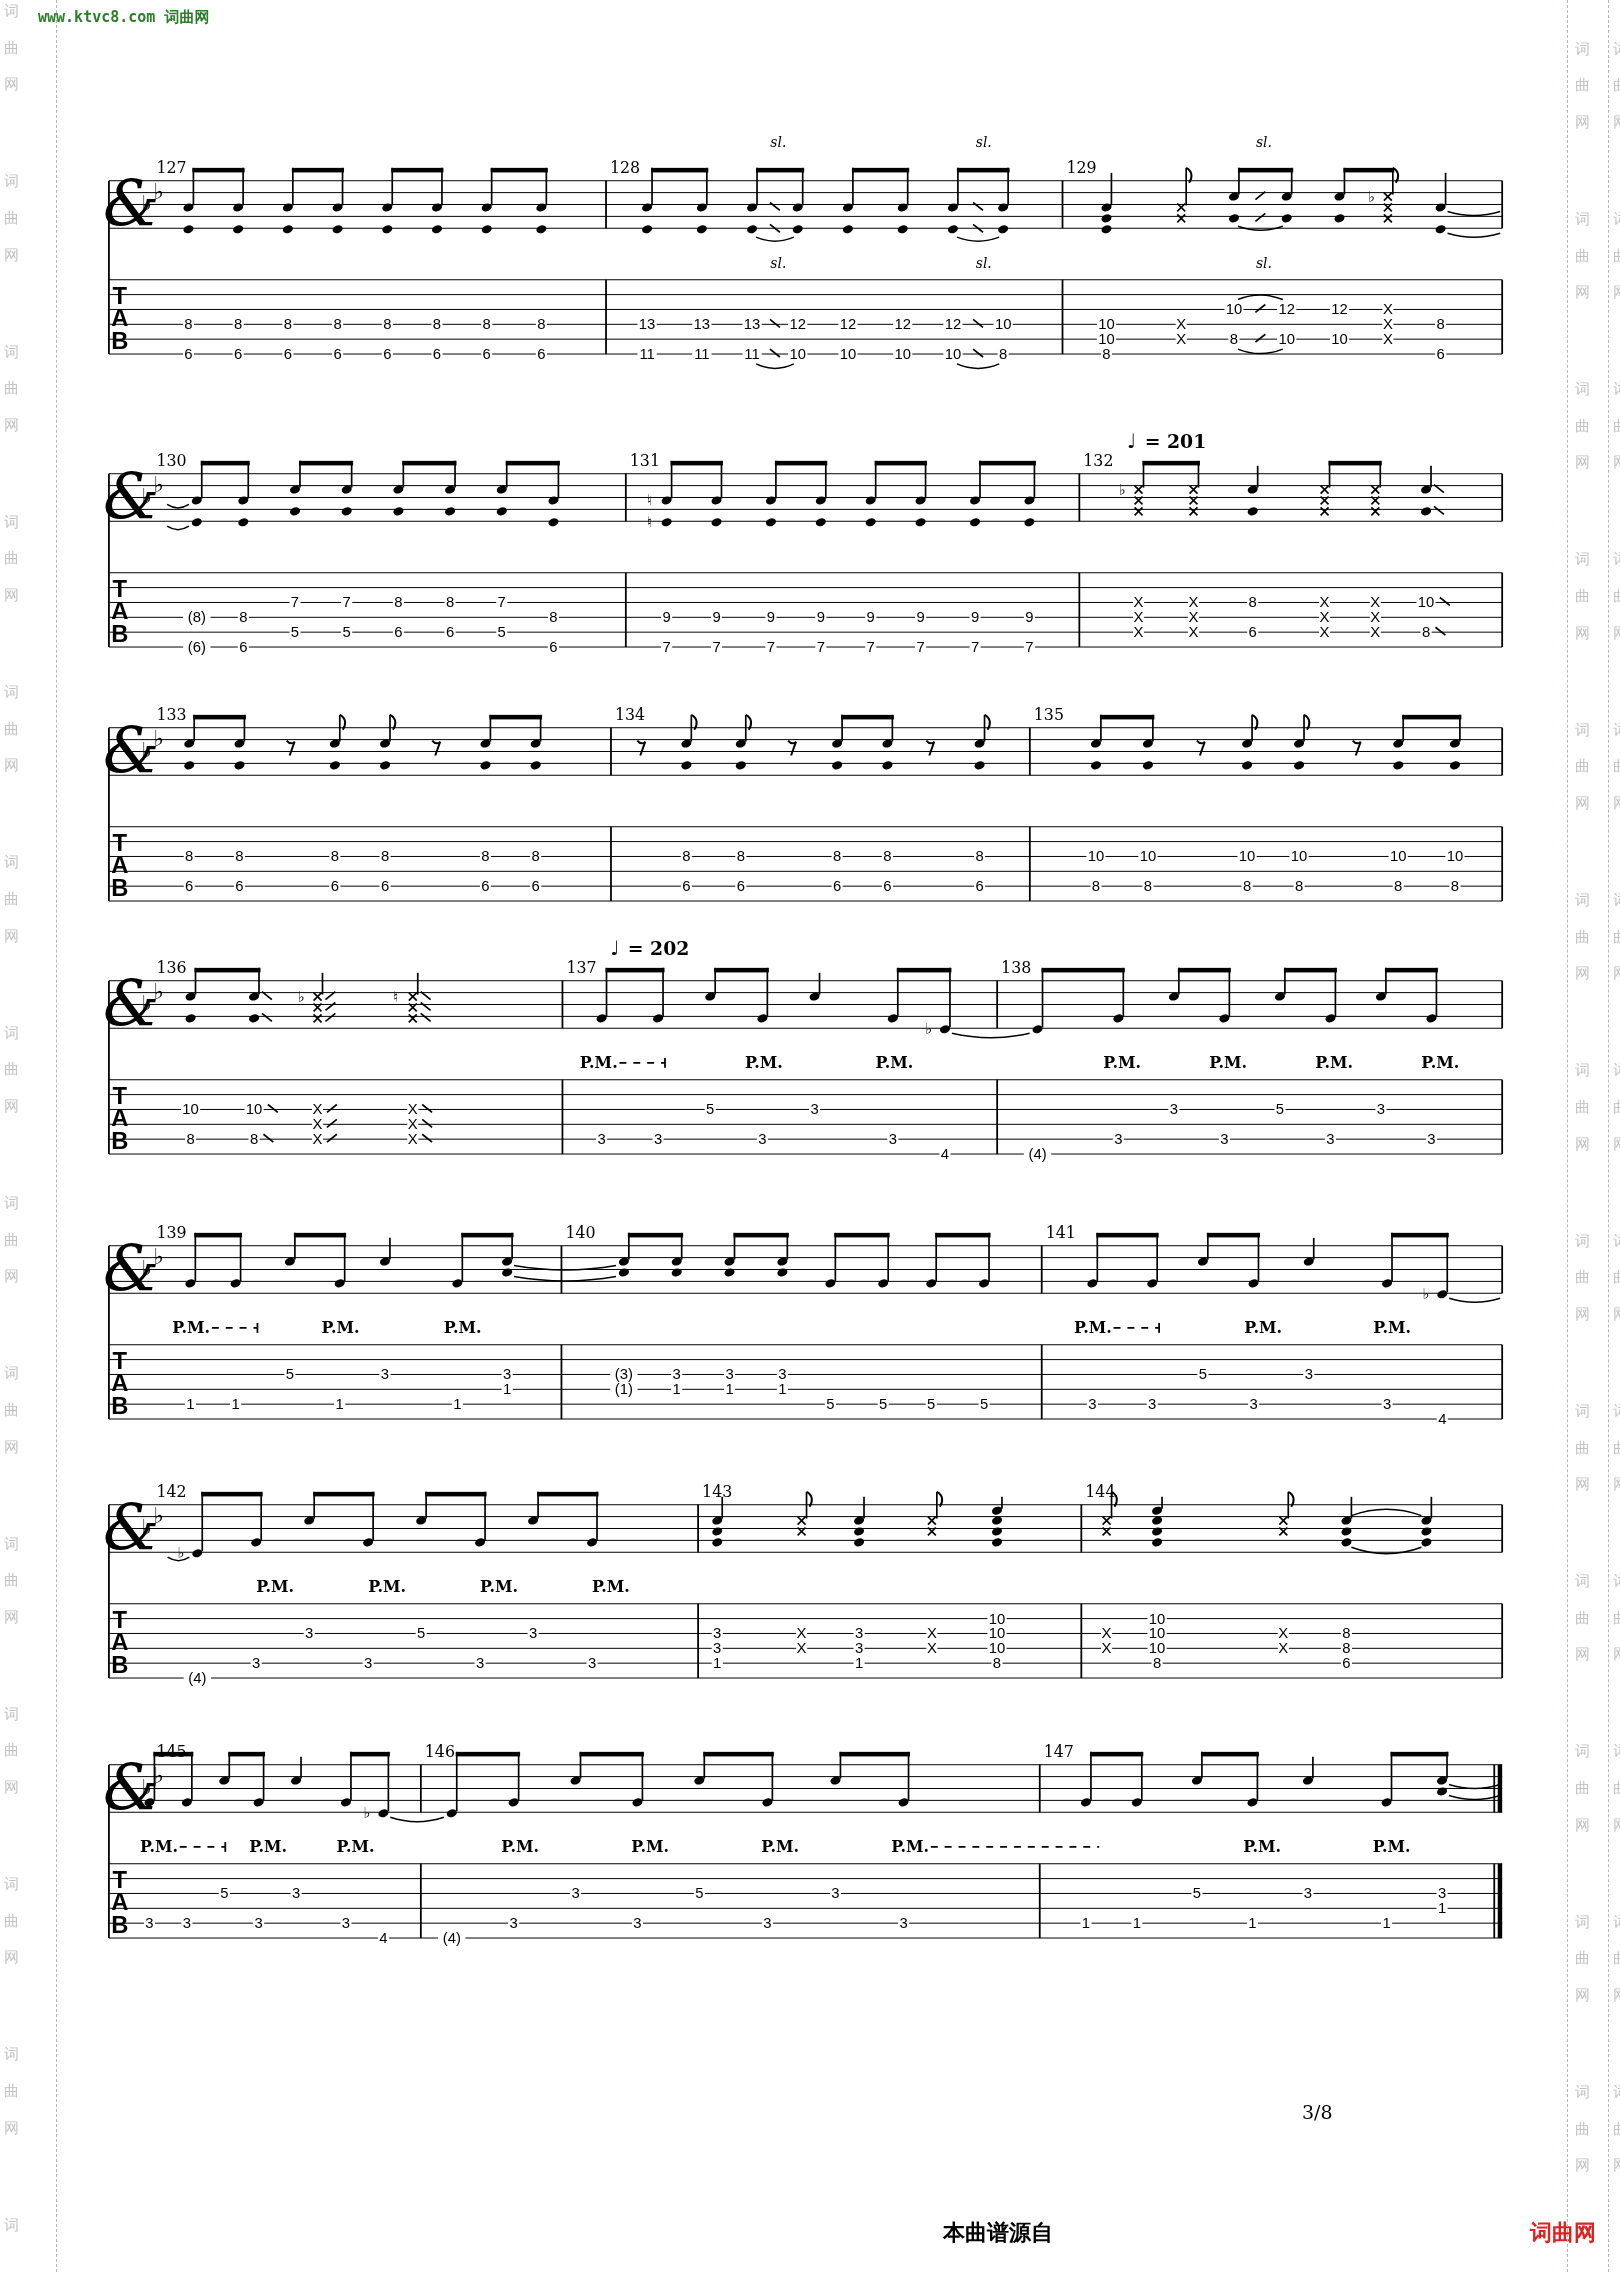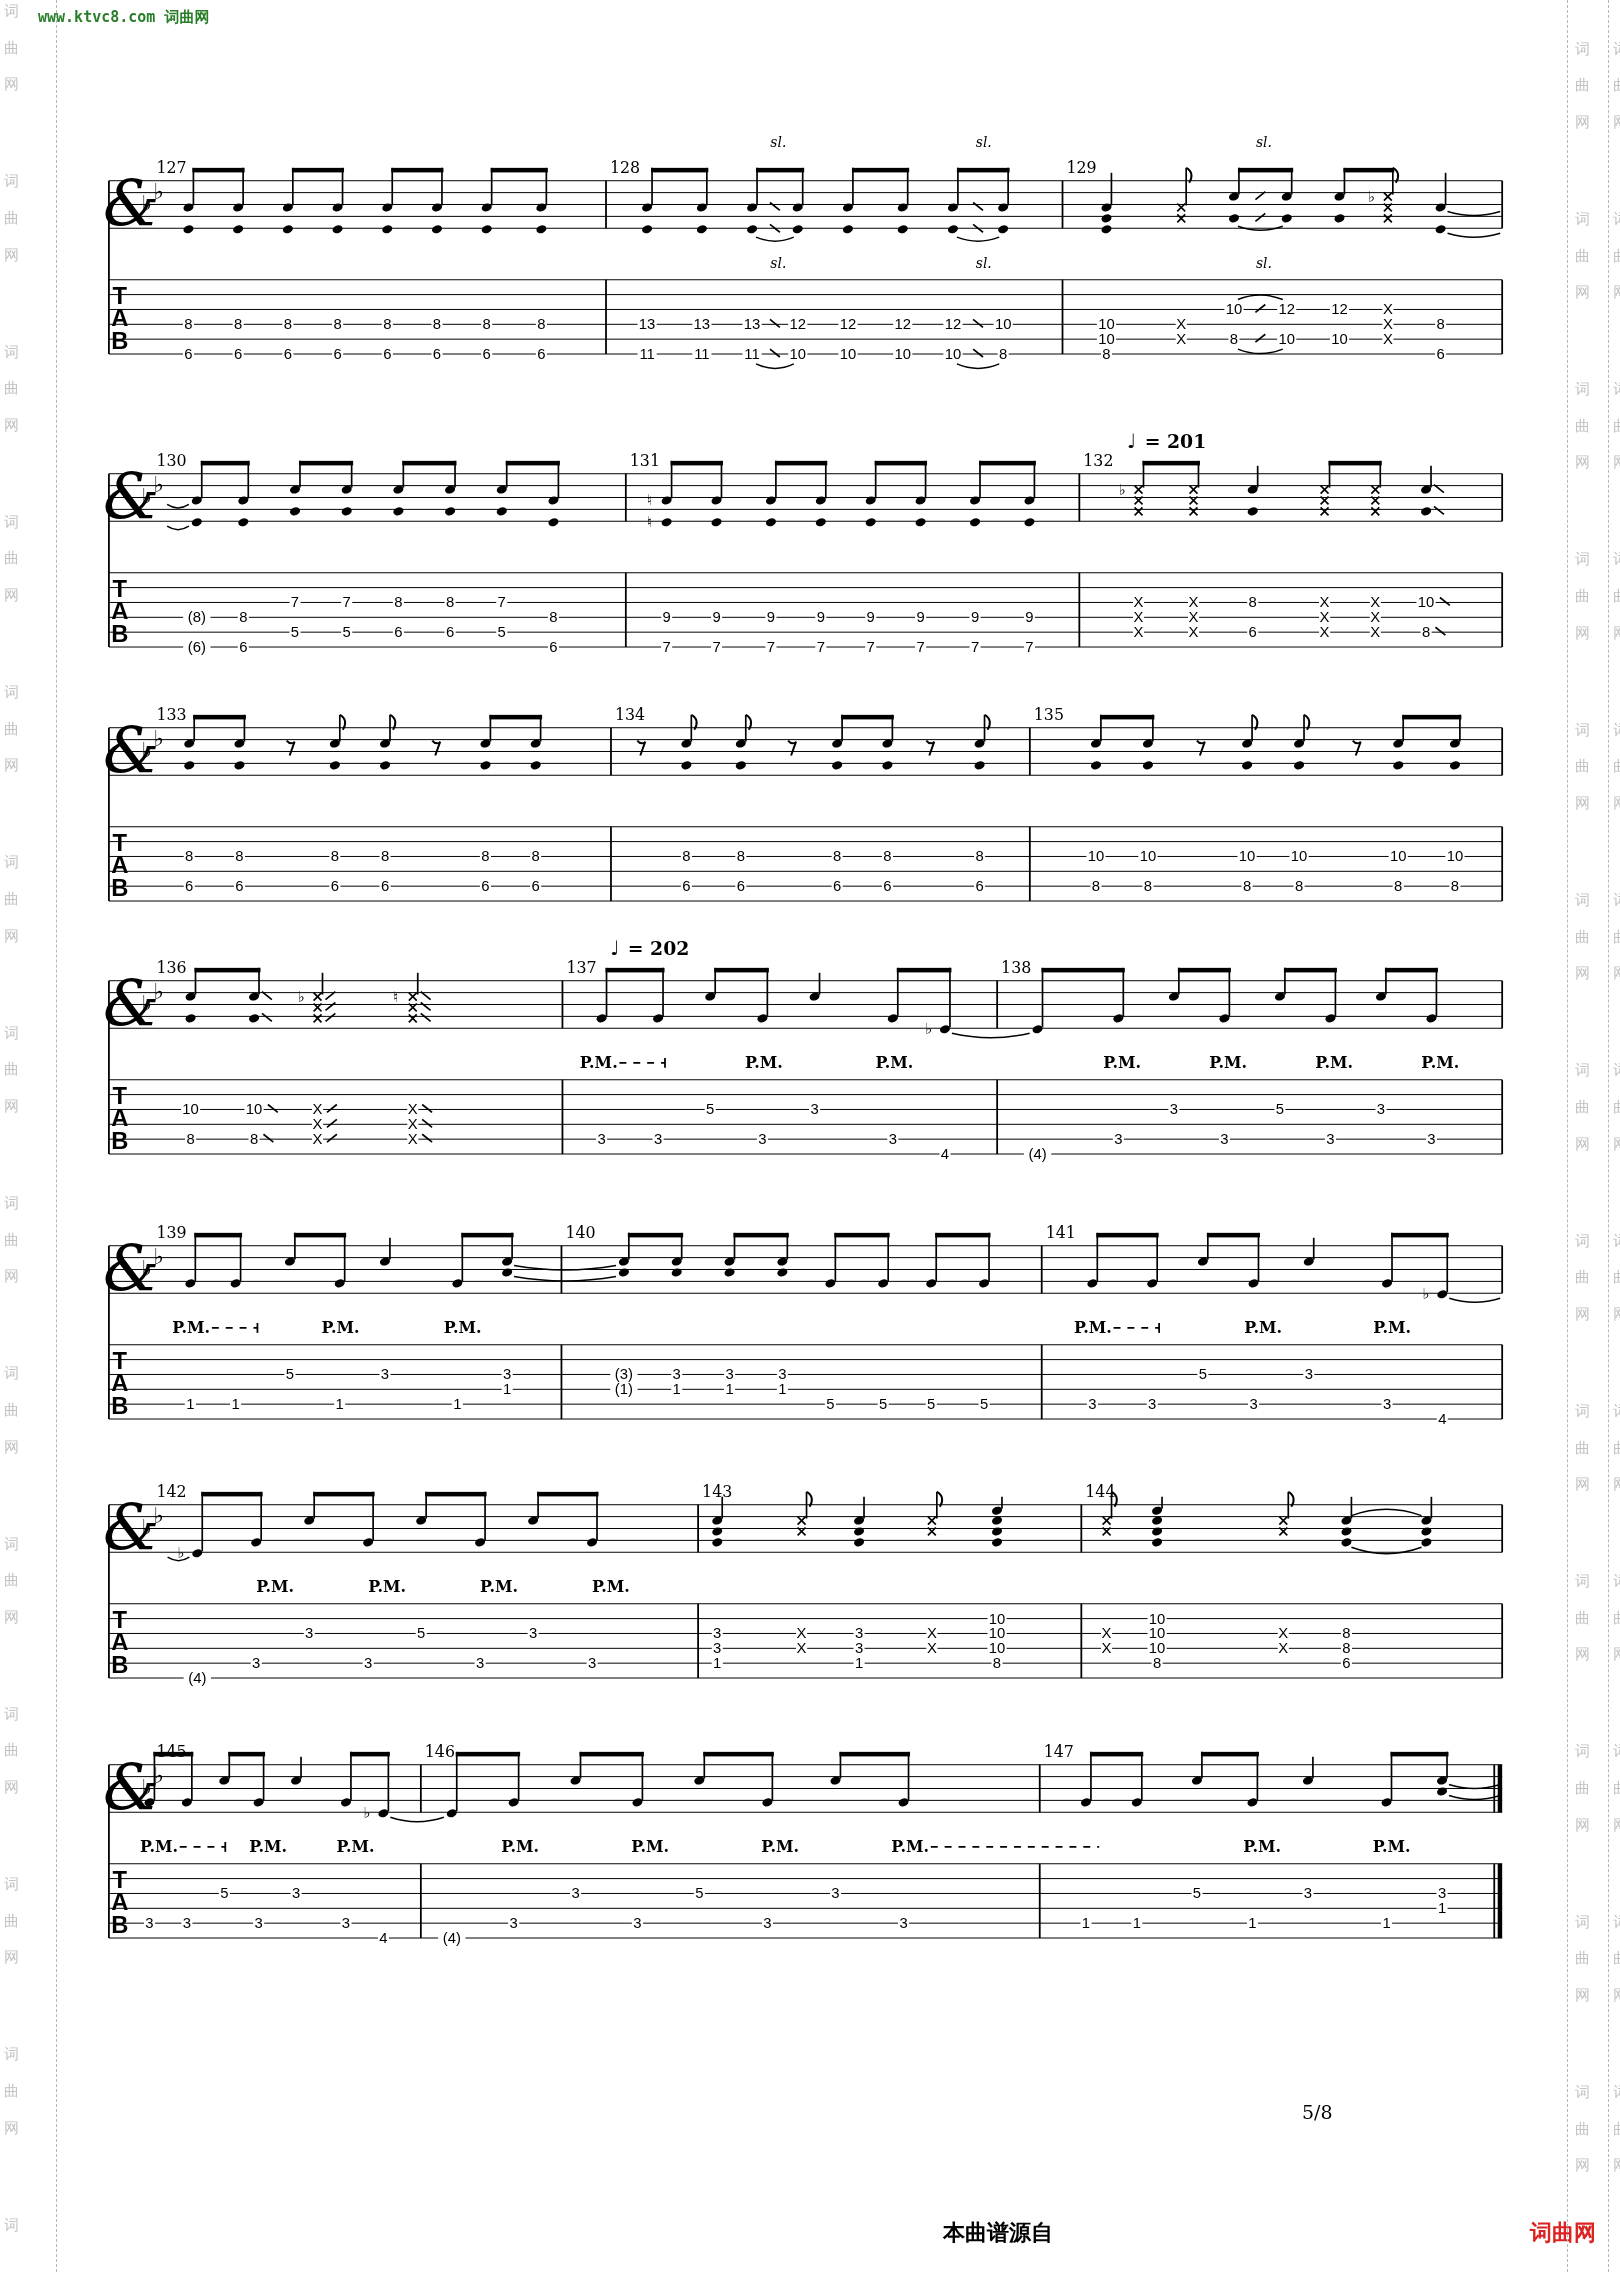--- a/index.html
+++ b/index.html
@@ -1485,20 +1485,20 @@
           <text x="1456.29" y="150" class="fret" text-anchor="middle">1</text>
           <line x1="1461.29" y1="14" x2="1461.29" y2="-13" class="stem"></line>
           <rect x="1100.7" y="-13" width="53.86999999999989" height="4.6" class="beam"></rect>
           <rect x="1212.78" y="-13" width="58.539999999999964" height="4.6" class="beam"></rect>
           <rect x="1404.25" y="-13" width="58.539999999999964" height="4.6" class="beam"></rect>
           <path d="M1463.29 20 Q 1489.145 28 1515 20" class="arc"></path>
           <path d="M1463.29 31 Q 1489.145 39 1515 31" class="arc"></path>
         </g>
       </svg>
     </div>
-  <div id="page-number">5/8</div>
+  <div id="page-number">3/8</div>
   <div id="footer-source">本曲谱源自</div>
   <div id="footer-brand" style="color: rgb(221, 34, 34);">词曲网</div>
 <div class="vdash" style="left: 56px; border-left-color: rgb(174, 188, 174);"></div>
     <div class="vdash" style="left: 1567px; border-left-color: rgb(174, 188, 174);"></div>
     <div class="vdash" style="left: 1608px; border-left-color: rgb(174, 188, 174);"></div>
   </div>
 
 
 </body></html>

